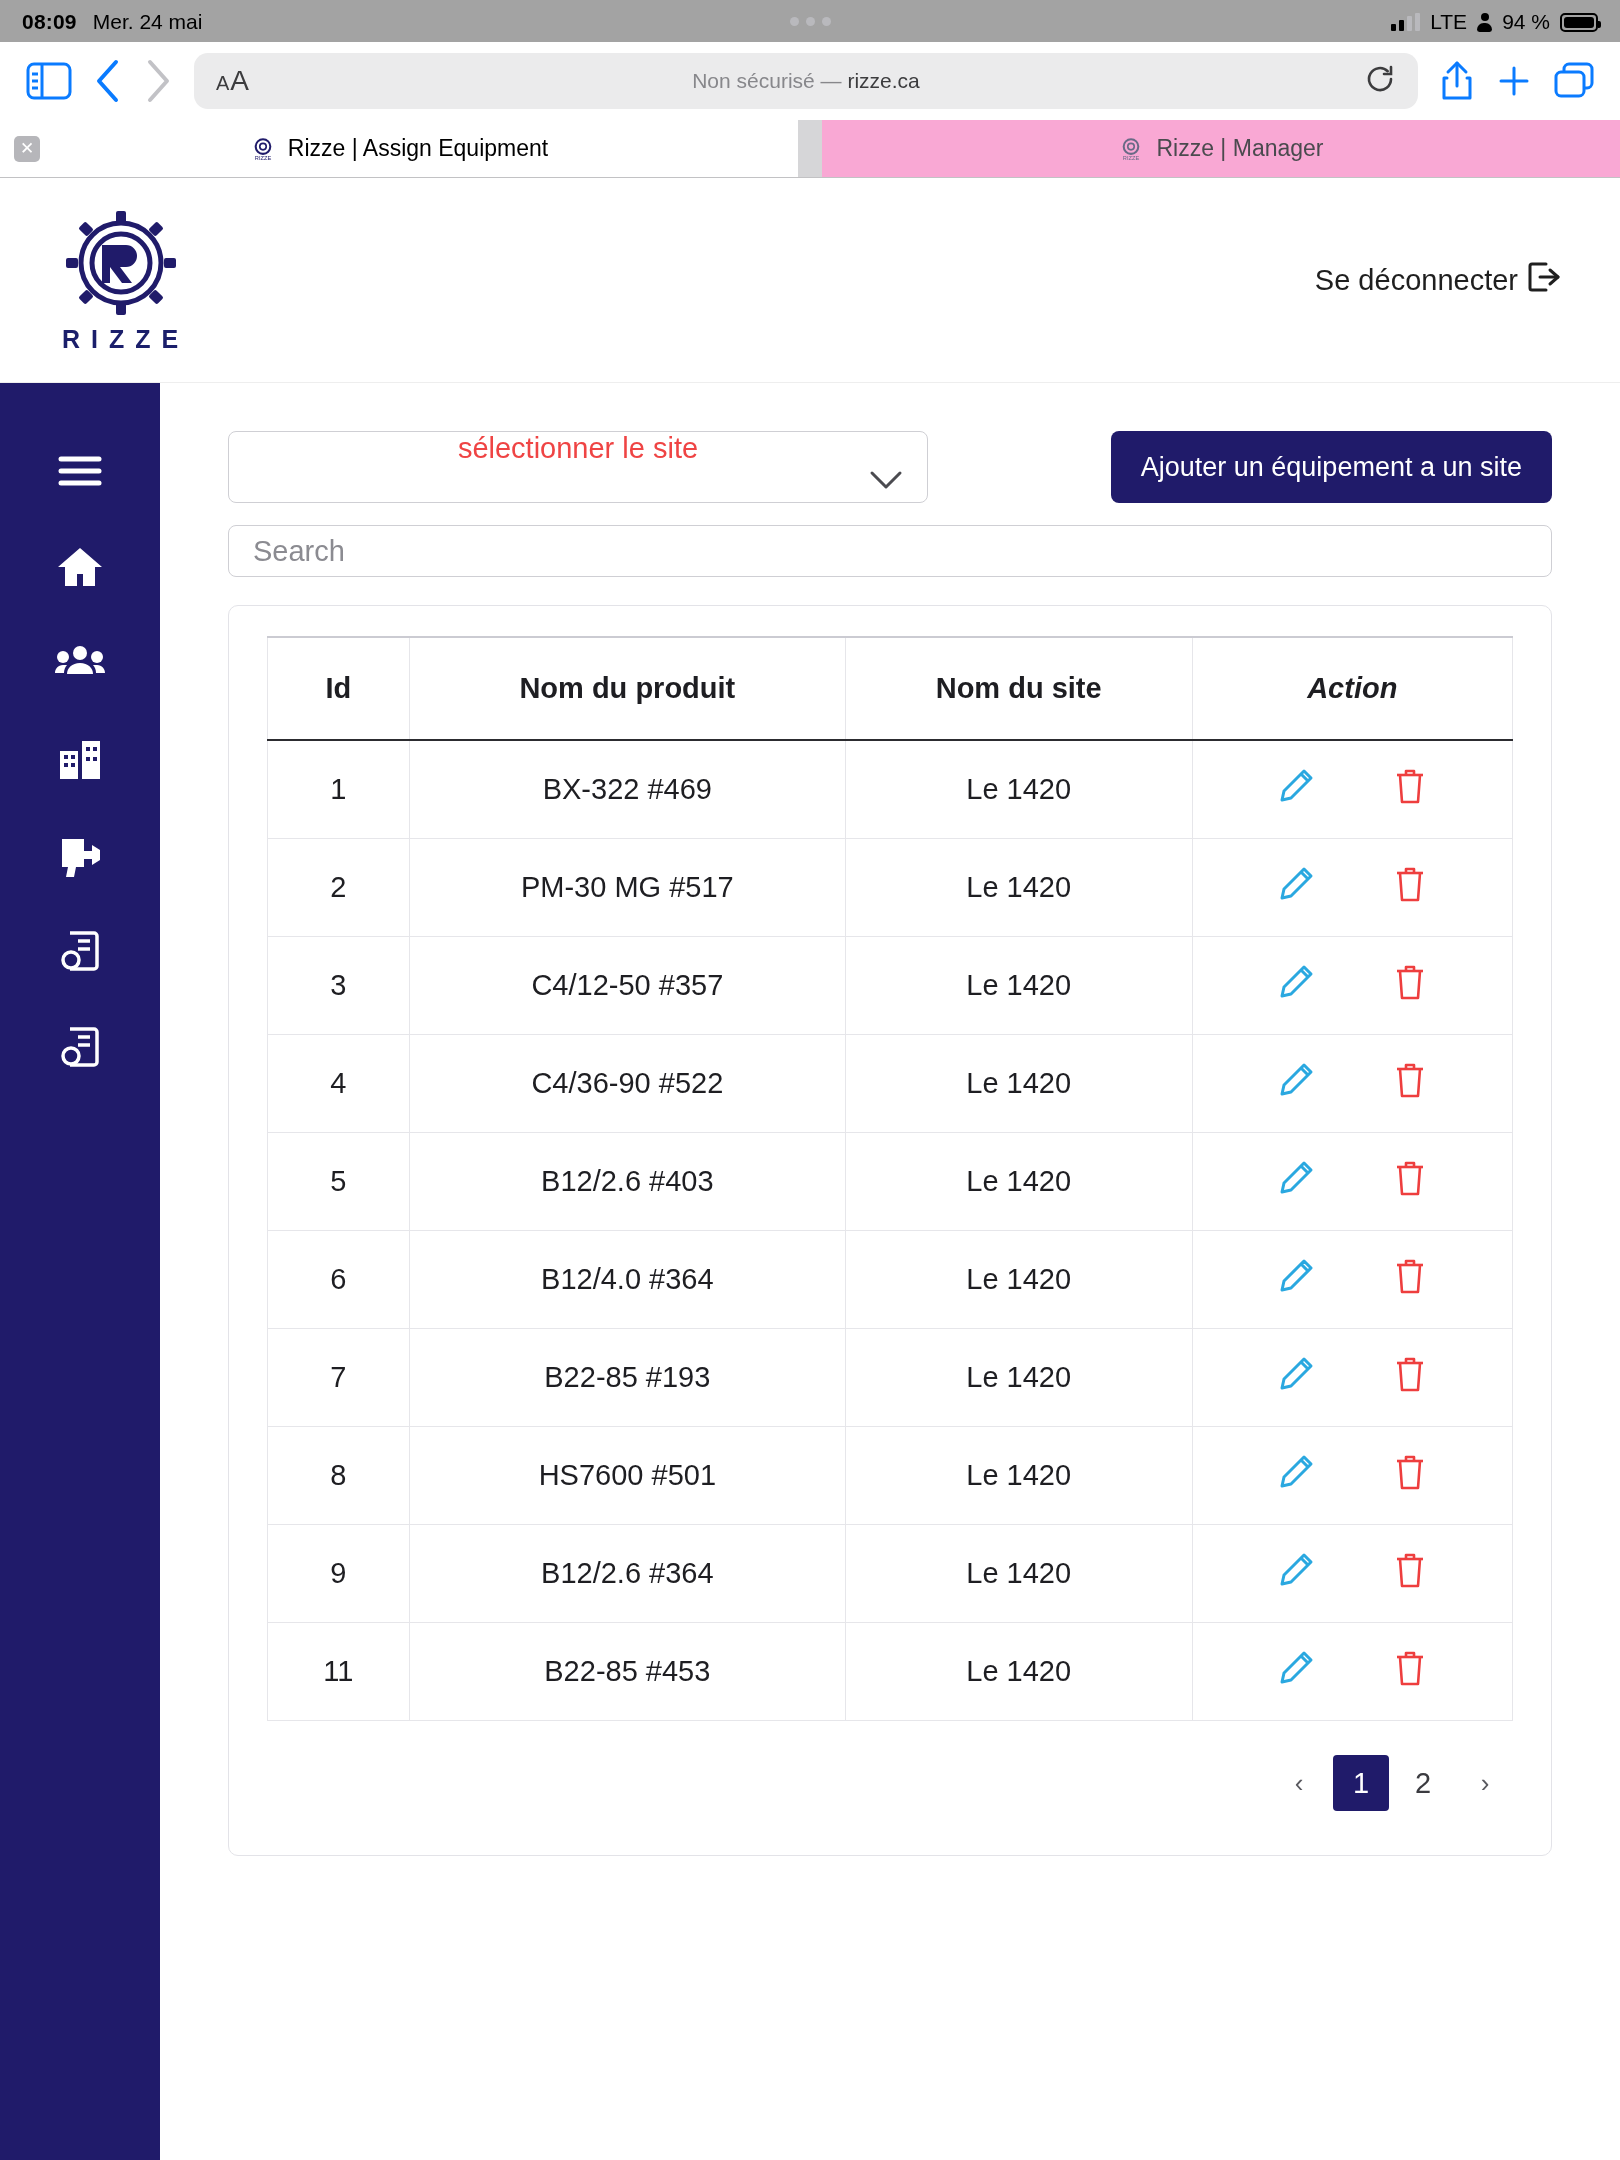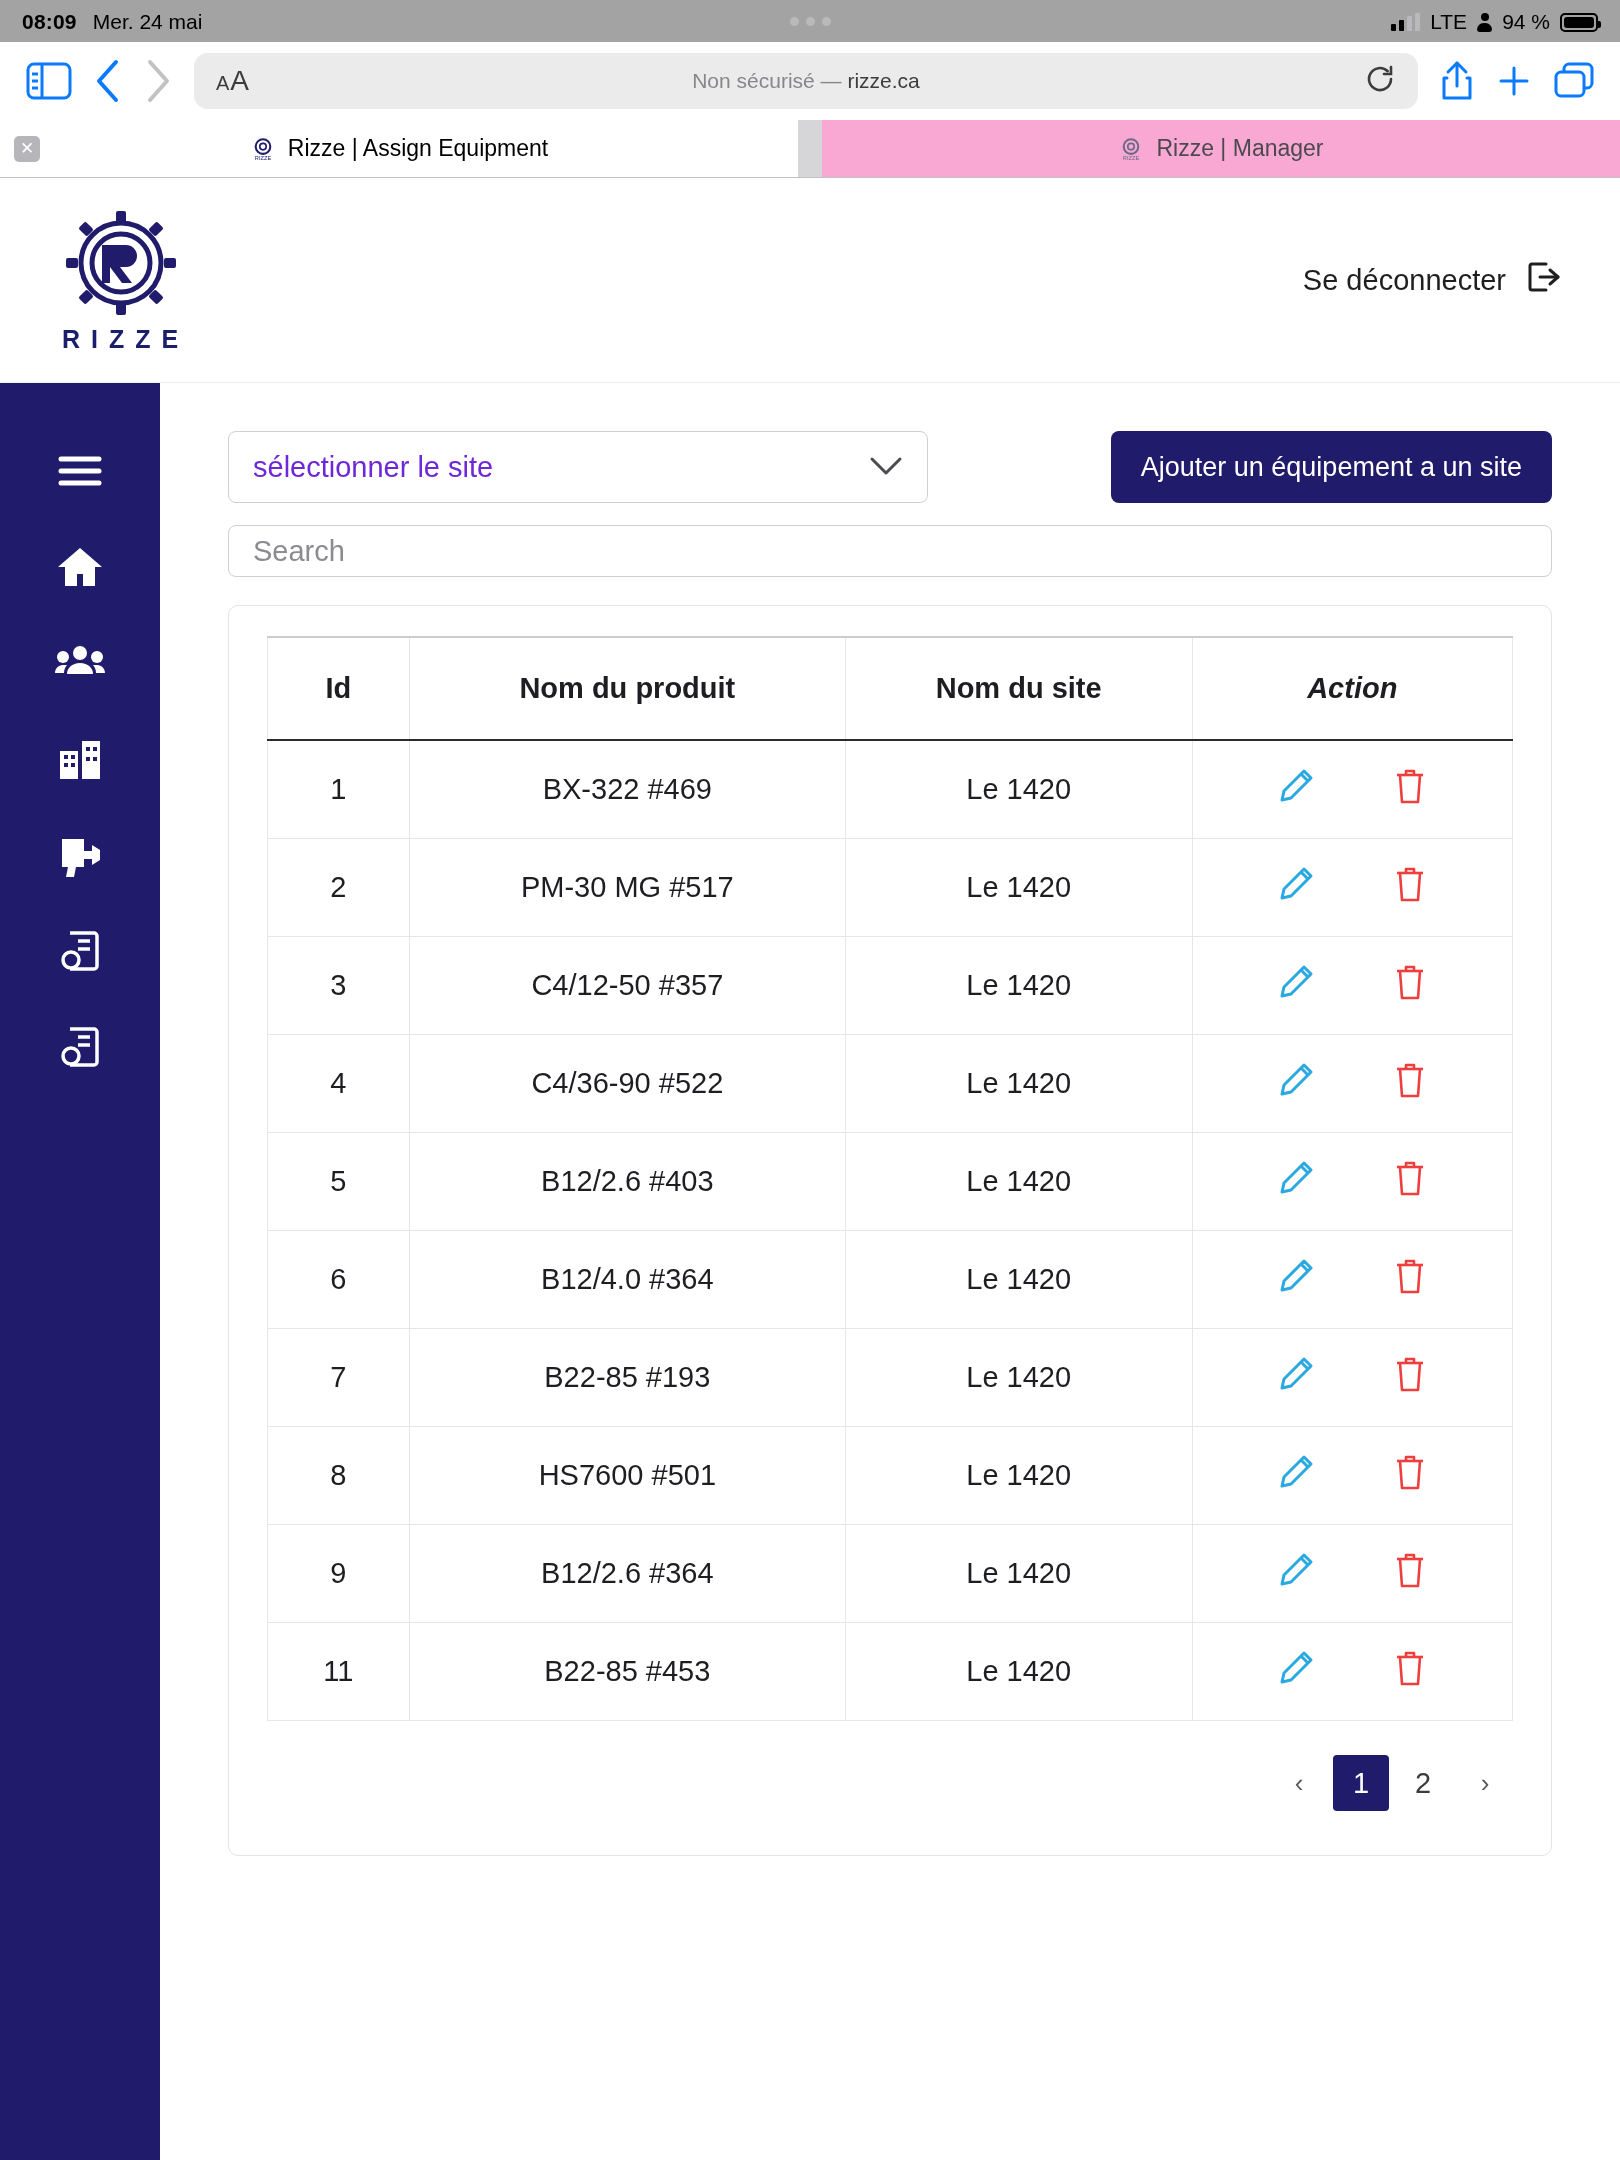--- a/index.html
+++ b/index.html
@@ -122,21 +122,21 @@
     padding: 0 58px 0 52px;
     border-bottom: 1px solid #eeeeee;
   }
   .logo-wrap { display:flex; flex-direction: column; align-items:center; gap: 6px; }
   .logo-word {
     font-size: 25px; letter-spacing: 11px; color: #1b1f6b; font-weight: 700;
     margin-left: 10px;
   }
   .logout {
     margin-left: auto;
-    display: flex; align-items: center; gap: 20px;
+    display: flex; align-items: center; gap: 8px;
     font-size: 29px; color: #1f1f1f;
   }
 
   
   .body-row { display: flex; height: calc(2160px - 42px - 78px - 58px - 205px); }
 
   .sidebar {
     width: 160px;
     background: #201b6a;
     display: flex;
@@ -152,21 +152,21 @@
     flex: 1;
     background: #ffffff;
     padding: 48px 68px 0 68px;
   }
 
   .row-top { display: flex; align-items: center; gap: 20px; }
   .select-box {
     width: 700px; height: 72px;
     border: 1px solid #cfcfd4; border-radius: 8px;
     display: flex; align-items: center; padding: 0 24px;
-    font-size: 29px; color: #6d28d9; background: #fff;
+    font-size: 29px; color: #ef4444; background: #fff; flex-direction: column;
   }
   .select-box .chev { margin-left: auto; color: #4b4b50; }
   .btn-primary {
     margin-left: auto;
     background: #201b6a; color: #fff;
     height: 72px; border-radius: 8px;
     padding: 0 30px;
     display:flex; align-items:center; justify-content:center;
     font-size: 27px; border: none;
   }

